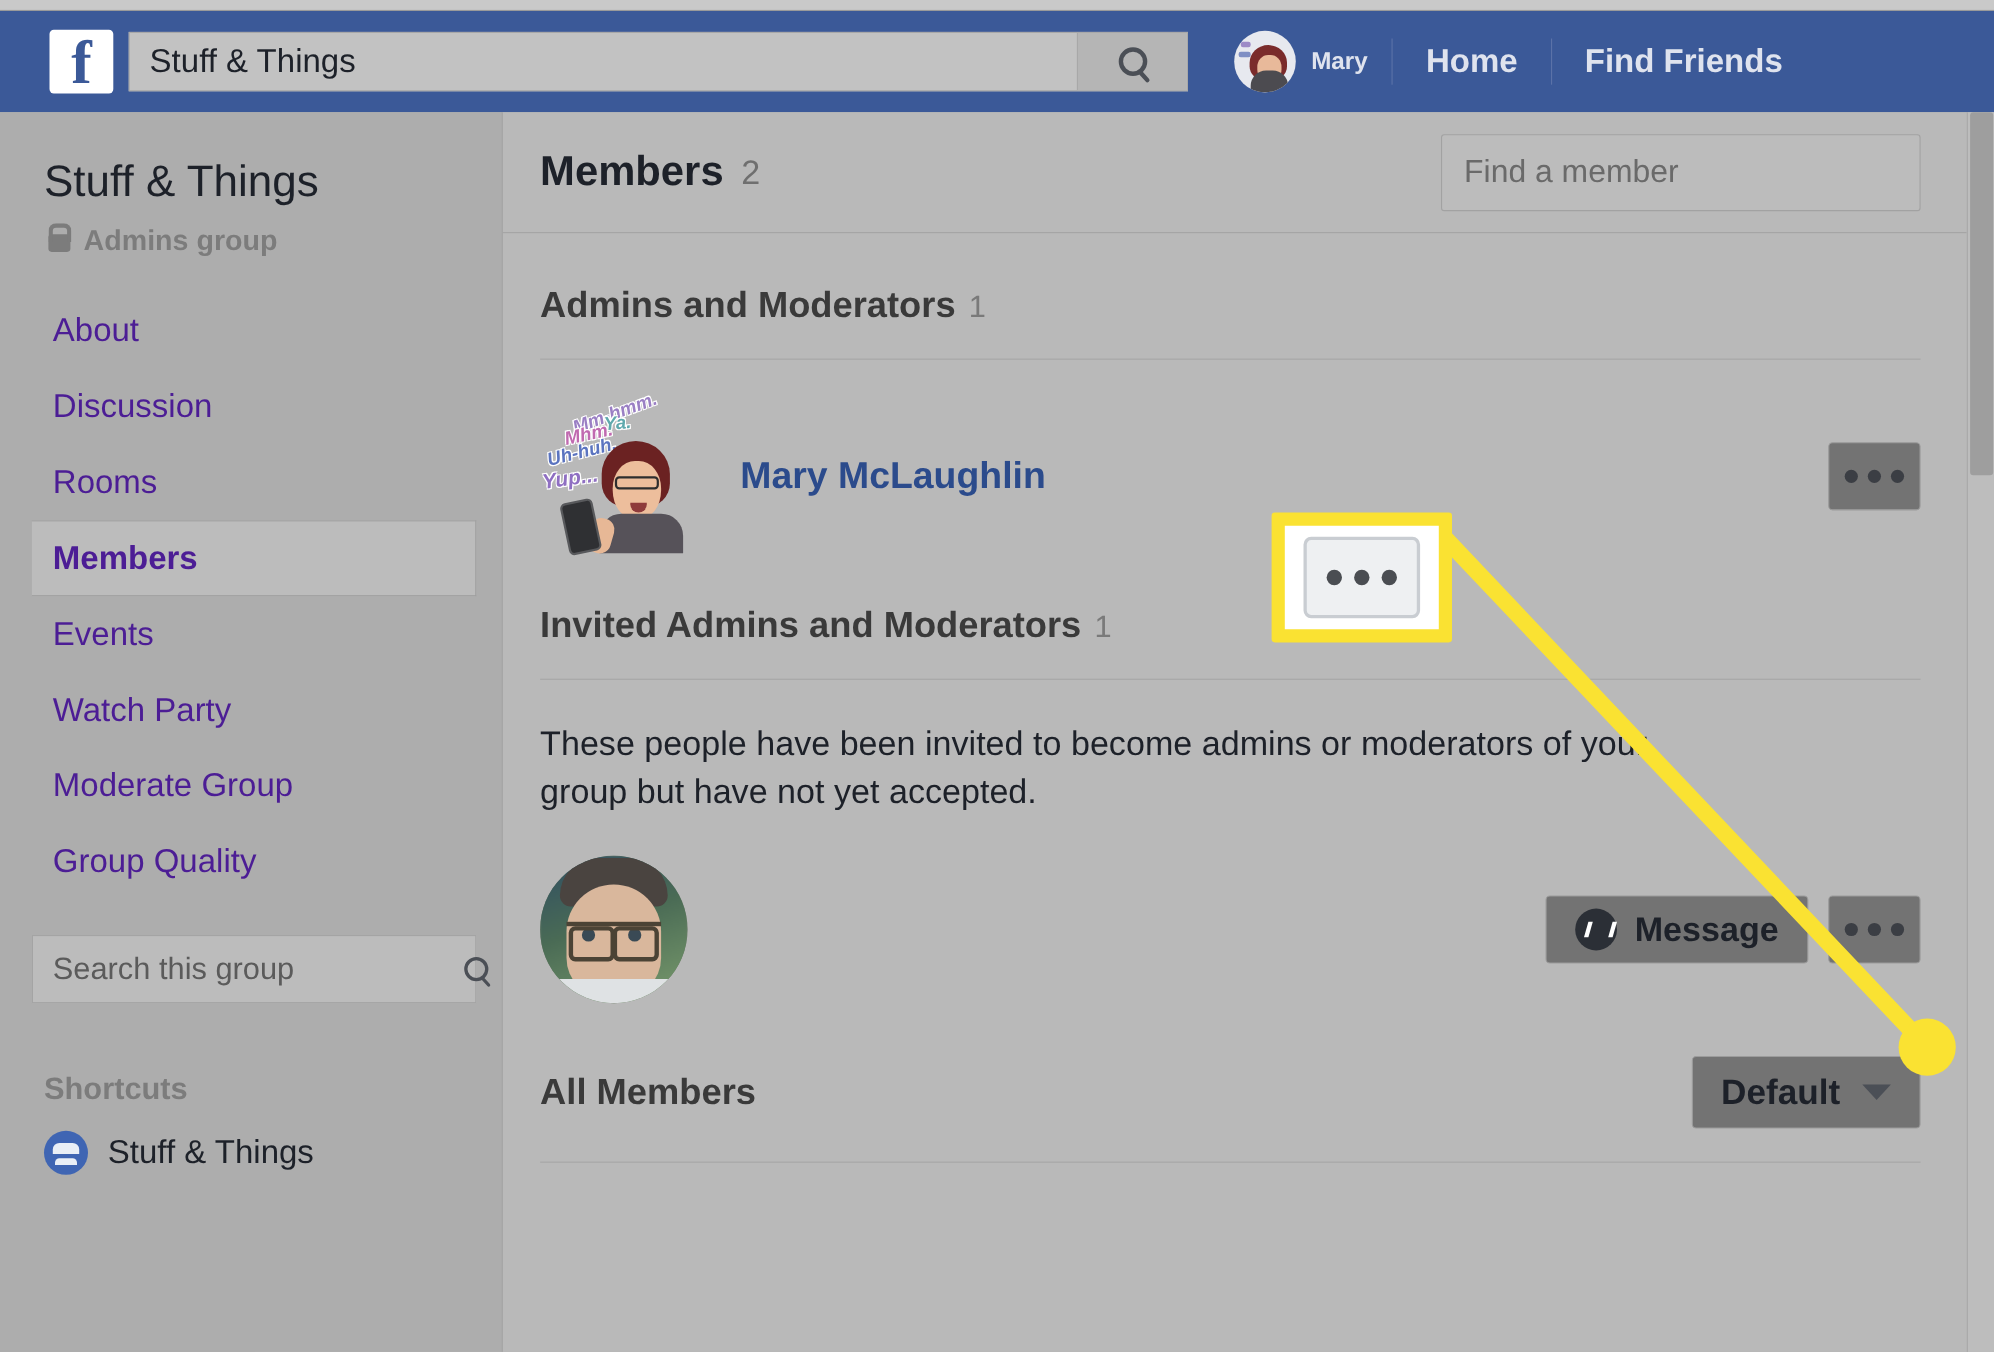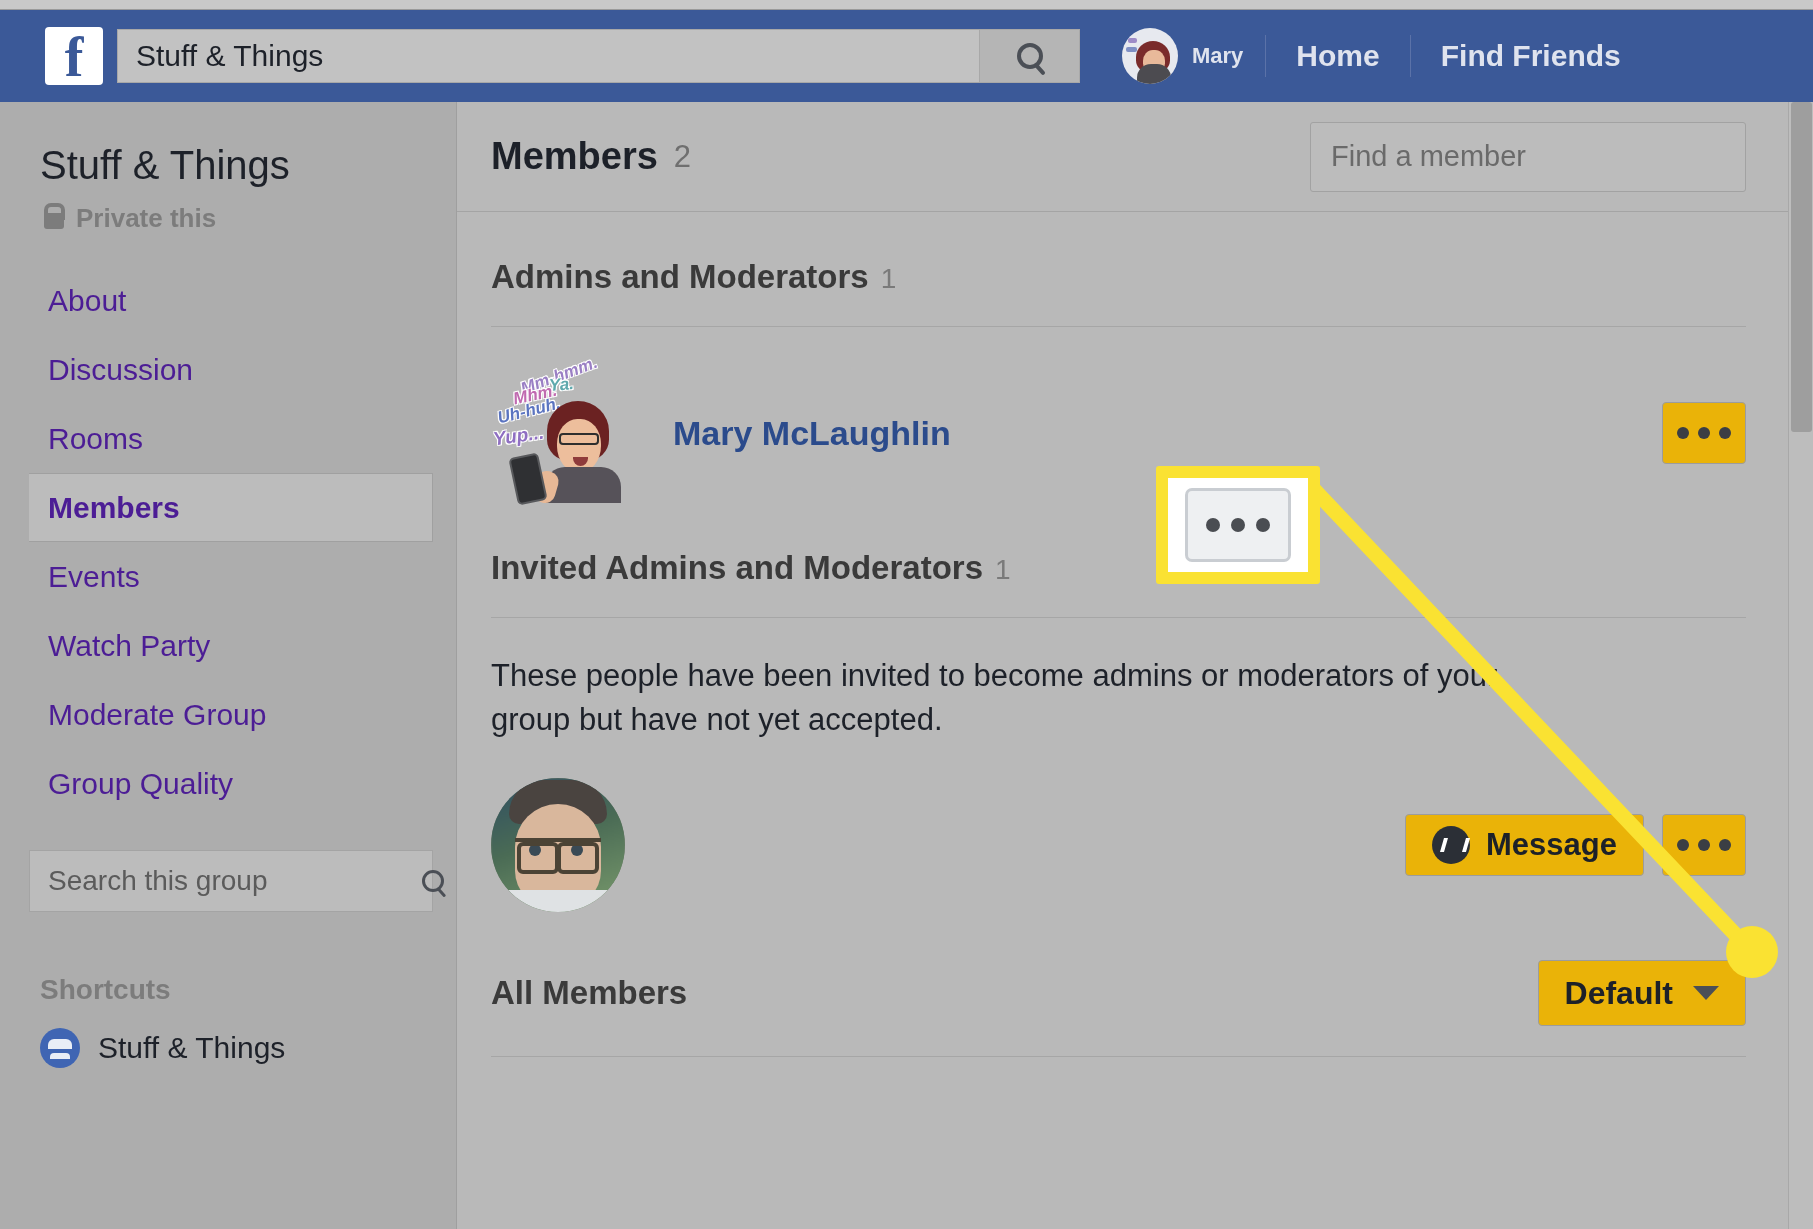--- a/index.html
+++ b/index.html
@@ -579,21 +579,21 @@
     color: #5f5f5f;
   }
 
   .row-actions {
     margin-left: auto;
     display: flex;
     align-items: center;
     gap: 18px;
   }
   .btn {
-    background: #eab308;
+    background: #737373;
     border: 1px solid #9c9c9c;
     border-radius: 4px;
     height: 62px;
     display: flex;
     align-items: center;
     justify-content: center;
     cursor: pointer;
     font-family: "Liberation Sans", sans-serif;
   }
   .btn-dots { width: 84px; }
@@ -754,21 +754,21 @@
       <div class="nav-link">Find Friends</div>
     </div>
   </div>
 
   <div class="sidebar">
 
     <div class="group-title">Stuff &amp; Things</div>
 
     <div class="group-privacy">
       <span class="lock-icon"></span>
-      <span>Private this</span>
+      <span>Admins group</span>
     </div>
 
     <div class="nav-list">
       <div class="nav-item">
         <span>About</span>
       </div>
       <div class="nav-item">
         <span>Discussion</span>
       </div>
       <div class="nav-item">

